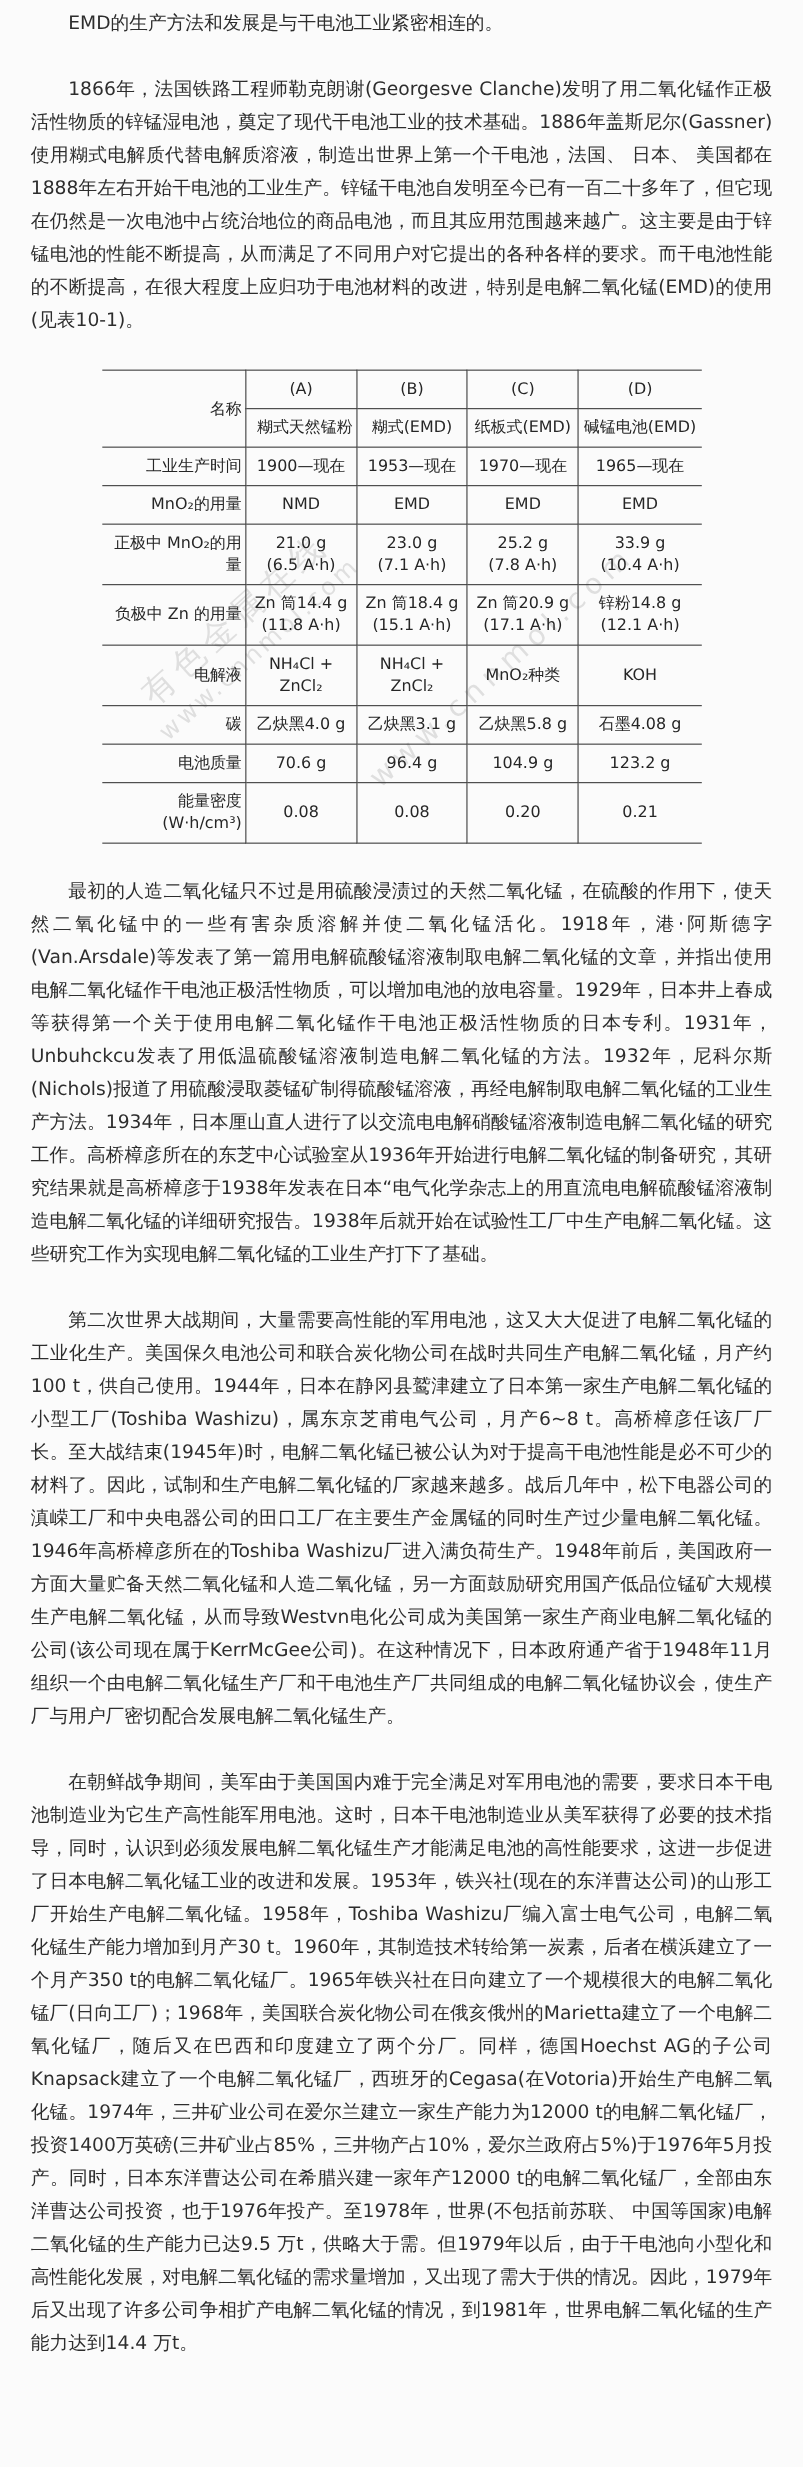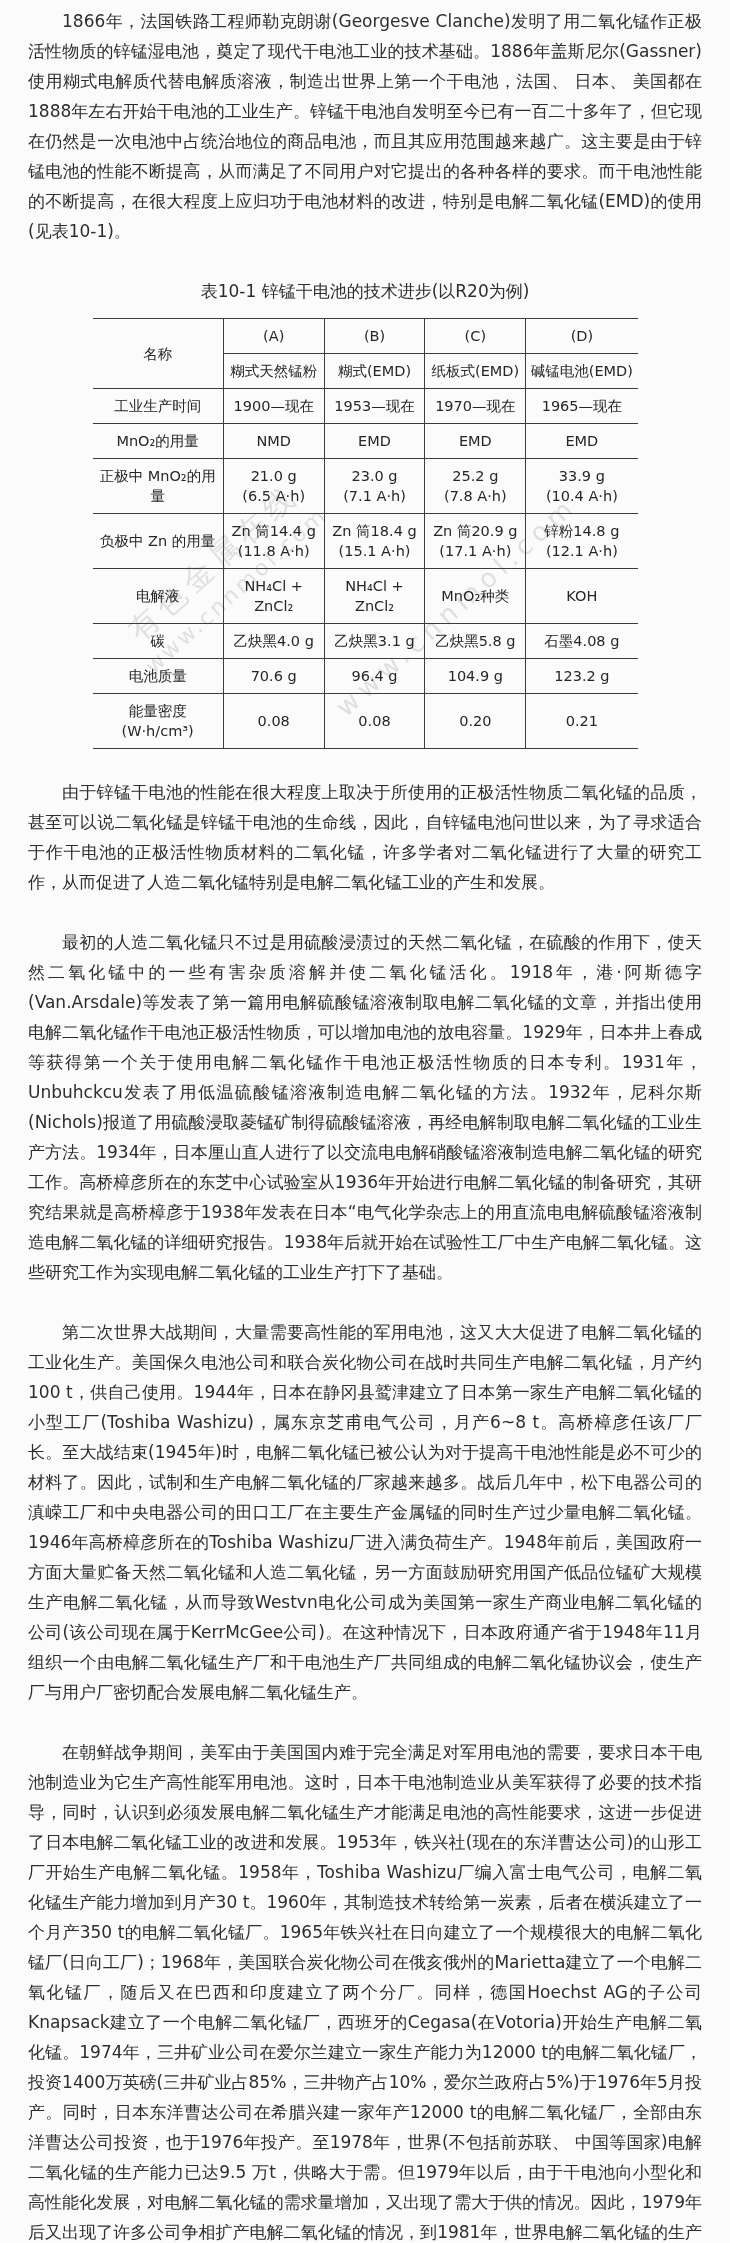--- a/index.html
+++ b/index.html
@@ -46,21 +46,21 @@
     background: transparent;
   }
   table.tech-table td {
     border: 1px solid #3c3c3c;
     text-align: center;
     vertical-align: middle;
     padding: 7px 3px;
     white-space: pre-line;
     line-height: 20px;
   }
-  table.tech-table td:first-child { border-left: none; }
+  table.tech-table td:first-child { border-left: none; text-align: right; }
   table.tech-table td:last-child  { border-right: none; }
   table.tech-table col.c-label { width: 24%; }
   table.tech-table col.c-a { width: 18.5%; }
   table.tech-table col.c-b { width: 18.5%; }
   table.tech-table col.c-c { width: 18.5%; }
   table.tech-table col.c-d { width: 20.5%; }
   .watermark {
     position: absolute;
     z-index: 0;
     color: #c9c9c9;
@@ -79,24 +79,24 @@
 </style>
 </head>
 <body>
 
 <div class="watermark wm-1">有色金属在线</div>
 <div class="watermark wm-3">www.cnnmol.com</div>
 <div class="watermark wm-2">www.cnnmol.com</div>
 
 <div class="page">
 
+  <p class="para first">EMD的生产方法和发展是与干电池工业紧密相连的。</p>
 
   <p class="para">1866年，法国铁路工程师勒克朗谢(Georgesve Clanche)发明了用二氧化锰作正极活性物质的锌锰湿电池，奠定了现代干电池工业的技术基础。1886年盖斯尼尔(Gassner)使用糊式电解质代替电解质溶液，制造出世界上第一个干电池，法国、 日本、 美国都在1888年左右开始干电池的工业生产。锌锰干电池自发明至今已有一百二十多年了，但它现在仍然是一次电池中占统治地位的商品电池，而且其应用范围越来越广。这主要是由于锌锰电池的性能不断提高，从而满足了不同用户对它提出的各种各样的要求。而干电池性能的不断提高，在很大程度上应归功于电池材料的改进，特别是电解二氧化锰(EMD)的使用(见表10-1)。</p>
 
-  <div class="table-title">表10-1 锌锰干电池的技术进步(以R20为例)</div>
 
   <table class="tech-table">
     <colgroup>
       <col class="c-label">
         <col class="c-a">
         <col class="c-b">
         <col class="c-c">
         <col class="c-d">
     </colgroup>
     <tbody>
@@ -173,21 +173,20 @@
       <tr>
         <td>能量密度(W·h/cm³)</td>
         <td>0.08</td>
         <td>0.08</td>
         <td>0.20</td>
         <td>0.21</td>
       </tr>
     </tbody>
   </table>
 
-  <p class="para">由于锌锰干电池的性能在很大程度上取决于所使用的正极活性物质二氧化锰的品质，甚至可以说二氧化锰是锌锰干电池的生命线，因此，自锌锰电池问世以来，为了寻求适合于作干电池的正极活性物质材料的二氧化锰，许多学者对二氧化锰进行了大量的研究工作，从而促进了人造二氧化锰特别是电解二氧化锰工业的产生和发展。</p>
 
   <p class="para">最初的人造二氧化锰只不过是用硫酸浸渍过的天然二氧化锰，在硫酸的作用下，使天然二氧化锰中的一些有害杂质溶解并使二氧化锰活化。1918年，港·阿斯德字(Van.Arsdale)等发表了第一篇用电解硫酸锰溶液制取电解二氧化锰的文章，并指出使用电解二氧化锰作干电池正极活性物质，可以增加电池的放电容量。1929年，日本井上春成等获得第一个关于使用电解二氧化锰作干电池正极活性物质的日本专利。1931年，Unbuhckcu发表了用低温硫酸锰溶液制造电解二氧化锰的方法。1932年，尼科尔斯(Nichols)报道了用硫酸浸取菱锰矿制得硫酸锰溶液，再经电解制取电解二氧化锰的工业生产方法。1934年，日本厘山直人进行了以交流电电解硝酸锰溶液制造电解二氧化锰的研究工作。高桥樟彦所在的东芝中心试验室从1936年开始进行电解二氧化锰的制备研究，其研究结果就是高桥樟彦于1938年发表在日本“电气化学杂志上的用直流电电解硫酸锰溶液制造电解二氧化锰的详细研究报告。1938年后就开始在试验性工厂中生产电解二氧化锰。这些研究工作为实现电解二氧化锰的工业生产打下了基础。</p>
 
   <p class="para">第二次世界大战期间，大量需要高性能的军用电池，这又大大促进了电解二氧化锰的工业化生产。美国保久电池公司和联合炭化物公司在战时共同生产电解二氧化锰，月产约100 t，供自己使用。1944年，日本在静冈县鹫津建立了日本第一家生产电解二氧化锰的小型工厂(Toshiba Washizu)，属东京芝甫电气公司，月产6~8 t。高桥樟彦任该厂厂长。至大战结束(1945年)时，电解二氧化锰已被公认为对于提高干电池性能是必不可少的材料了。因此，试制和生产电解二氧化锰的厂家越来越多。战后几年中，松下电器公司的滇嵘工厂和中央电器公司的田口工厂在主要生产金属锰的同时生产过少量电解二氧化锰。1946年高桥樟彦所在的Toshiba Washizu厂进入满负荷生产。1948年前后，美国政府一方面大量贮备天然二氧化锰和人造二氧化锰，另一方面鼓励研究用国产低品位锰矿大规模生产电解二氧化锰，从而导致Westvn电化公司成为美国第一家生产商业电解二氧化锰的公司(该公司现在属于KerrMcGee公司)。在这种情况下，日本政府通产省于1948年11月组织一个由电解二氧化锰生产厂和干电池生产厂共同组成的电解二氧化锰协议会，使生产厂与用户厂密切配合发展电解二氧化锰生产。</p>
 
   <p class="para">在朝鲜战争期间，美军由于美国国内难于完全满足对军用电池的需要，要求日本干电池制造业为它生产高性能军用电池。这时，日本干电池制造业从美军获得了必要的技术指导，同时，认识到必须发展电解二氧化锰生产才能满足电池的高性能要求，这进一步促进了日本电解二氧化锰工业的改进和发展。1953年，铁兴社(现在的东洋曹达公司)的山形工厂开始生产电解二氧化锰。1958年，Toshiba Washizu厂编入富士电气公司，电解二氧化锰生产能力增加到月产30 t。1960年，其制造技术转给第一炭素，后者在横浜建立了一个月产350 t的电解二氧化锰厂。1965年铁兴社在日向建立了一个规模很大的电解二氧化锰厂(日向工厂)；1968年，美国联合炭化物公司在俄亥俄州的Marietta建立了一个电解二氧化锰厂，随后又在巴西和印度建立了两个分厂。同样，德国Hoechst AG的子公司Knapsack建立了一个电解二氧化锰厂，西班牙的Cegasa(在Votoria)开始生产电解二氧化锰。1974年，三井矿业公司在爱尔兰建立一家生产能力为12000 t的电解二氧化锰厂，投资1400万英磅(三井矿业占85%，三井物产占10%，爱尔兰政府占5%)于1976年5月投产。同时，日本东洋曹达公司在希腊兴建一家年产12000 t的电解二氧化锰厂，全部由东洋曹达公司投资，也于1976年投产。至1978年，世界(不包括前苏联、 中国等国家)电解二氧化锰的生产能力已达9.5 万t，供略大于需。但1979年以后，由于干电池向小型化和高性能化发展，对电解二氧化锰的需求量增加，又出现了需大于供的情况。因此，1979年后又出现了许多公司争相扩产电解二氧化锰的情况，到1981年，世界电解二氧化锰的生产能力达到14.4 万t。</p>
 
 </div>
 
 </body></html>

